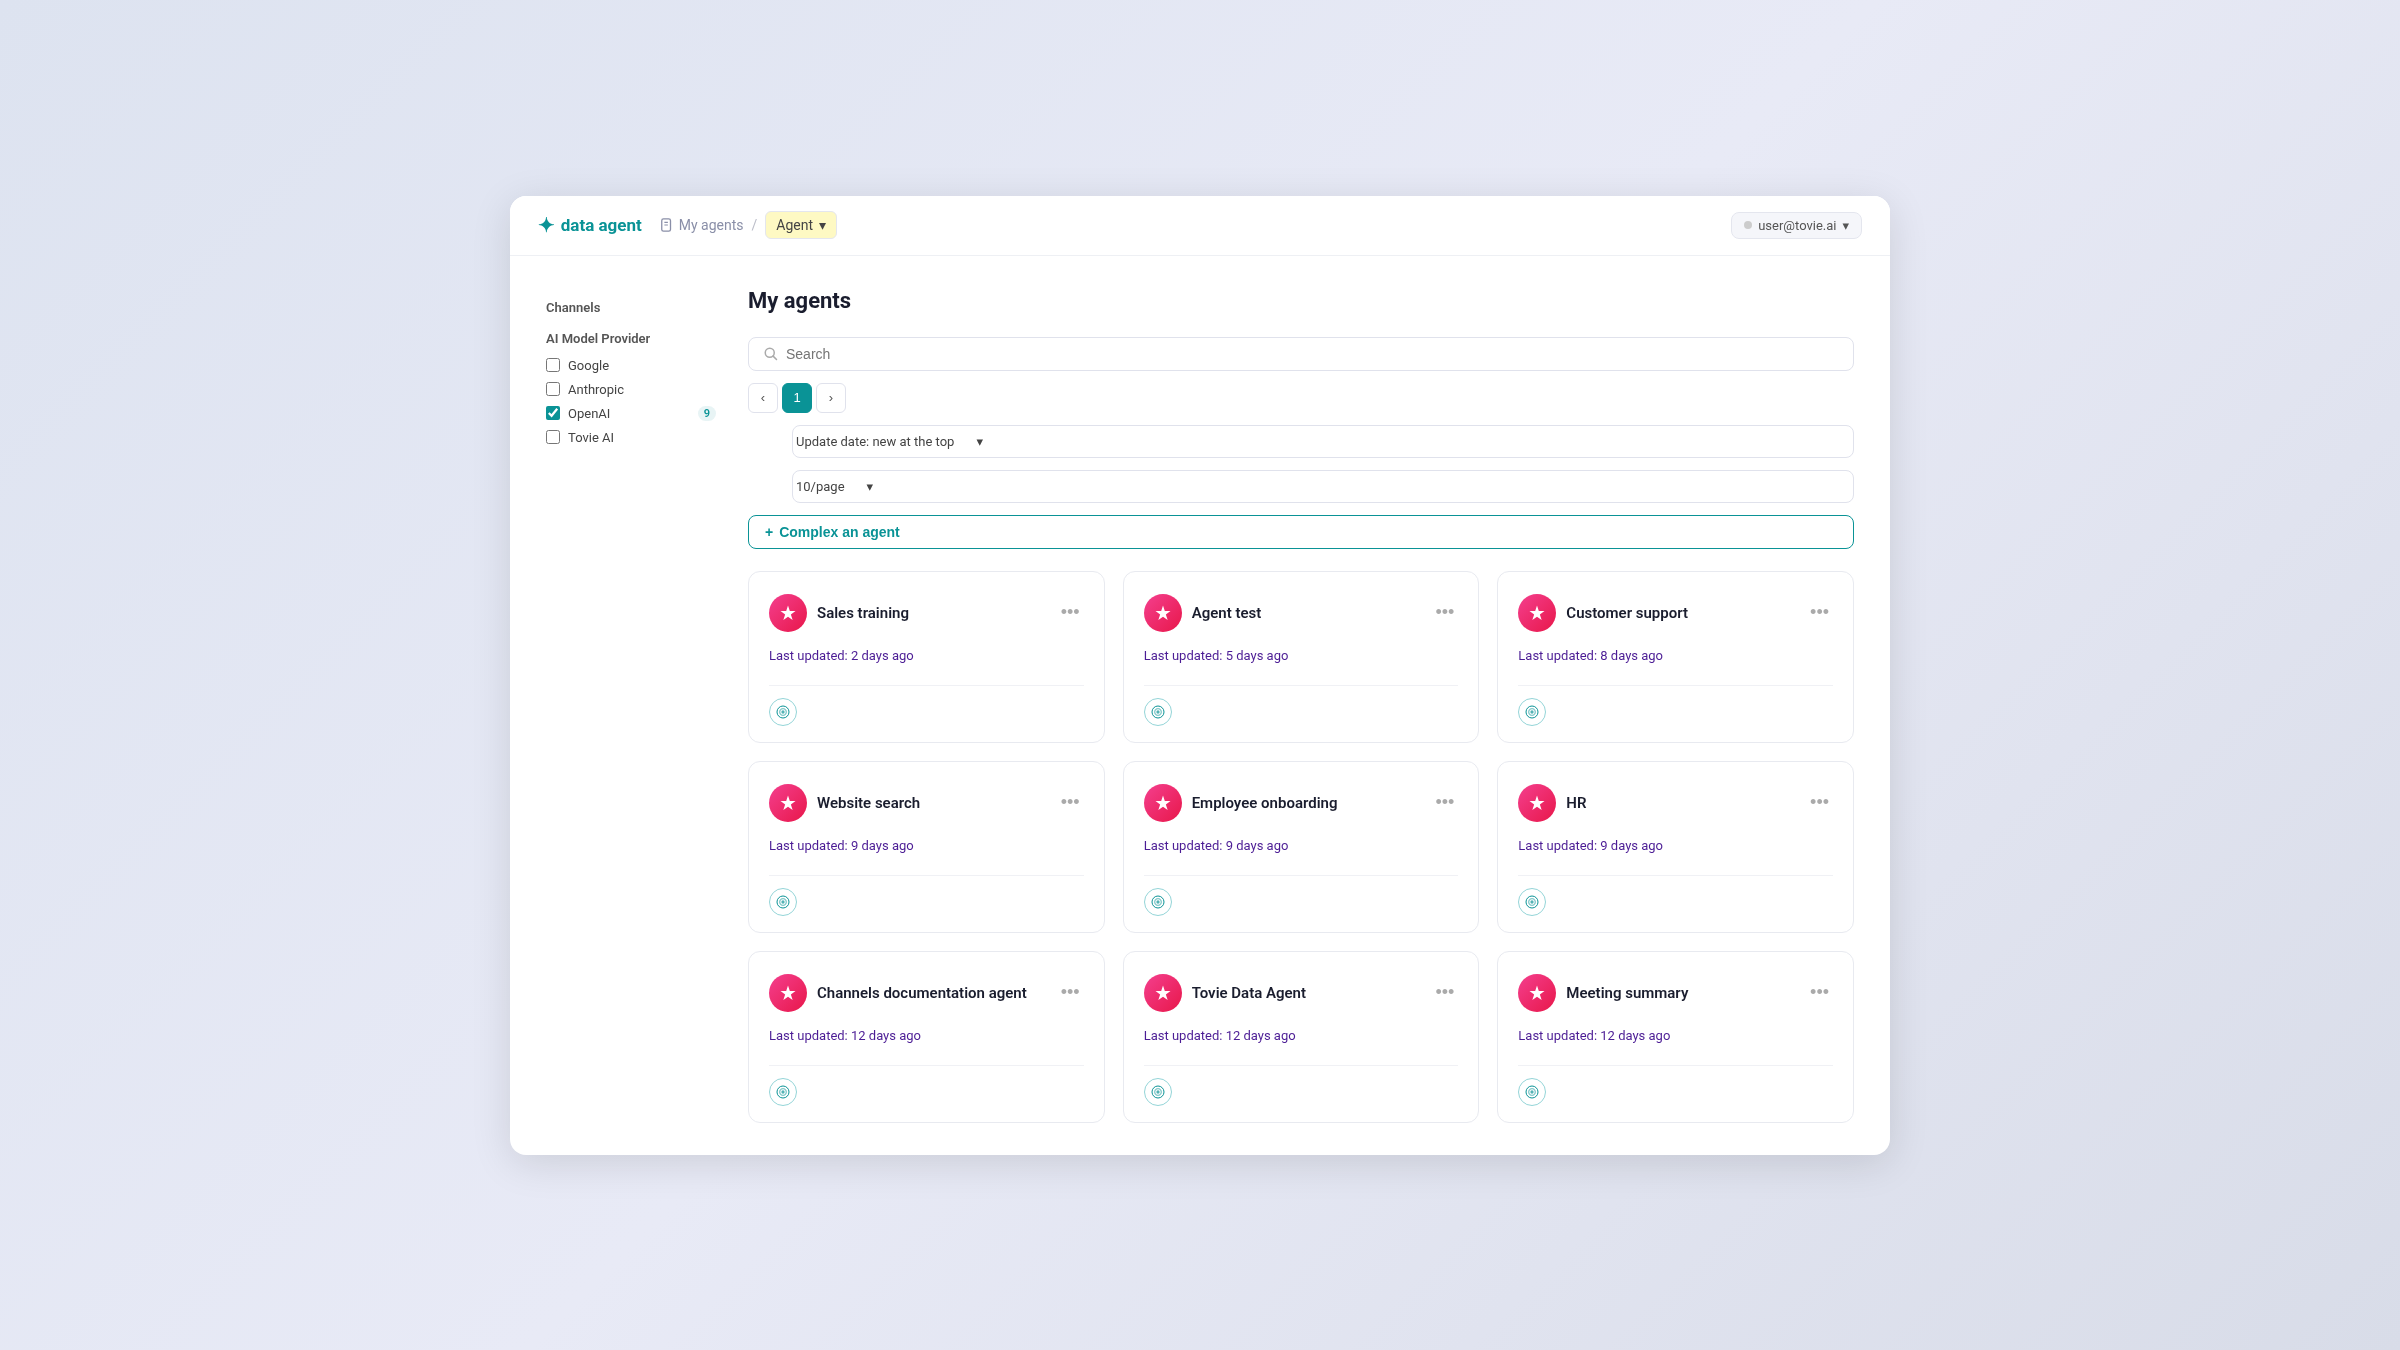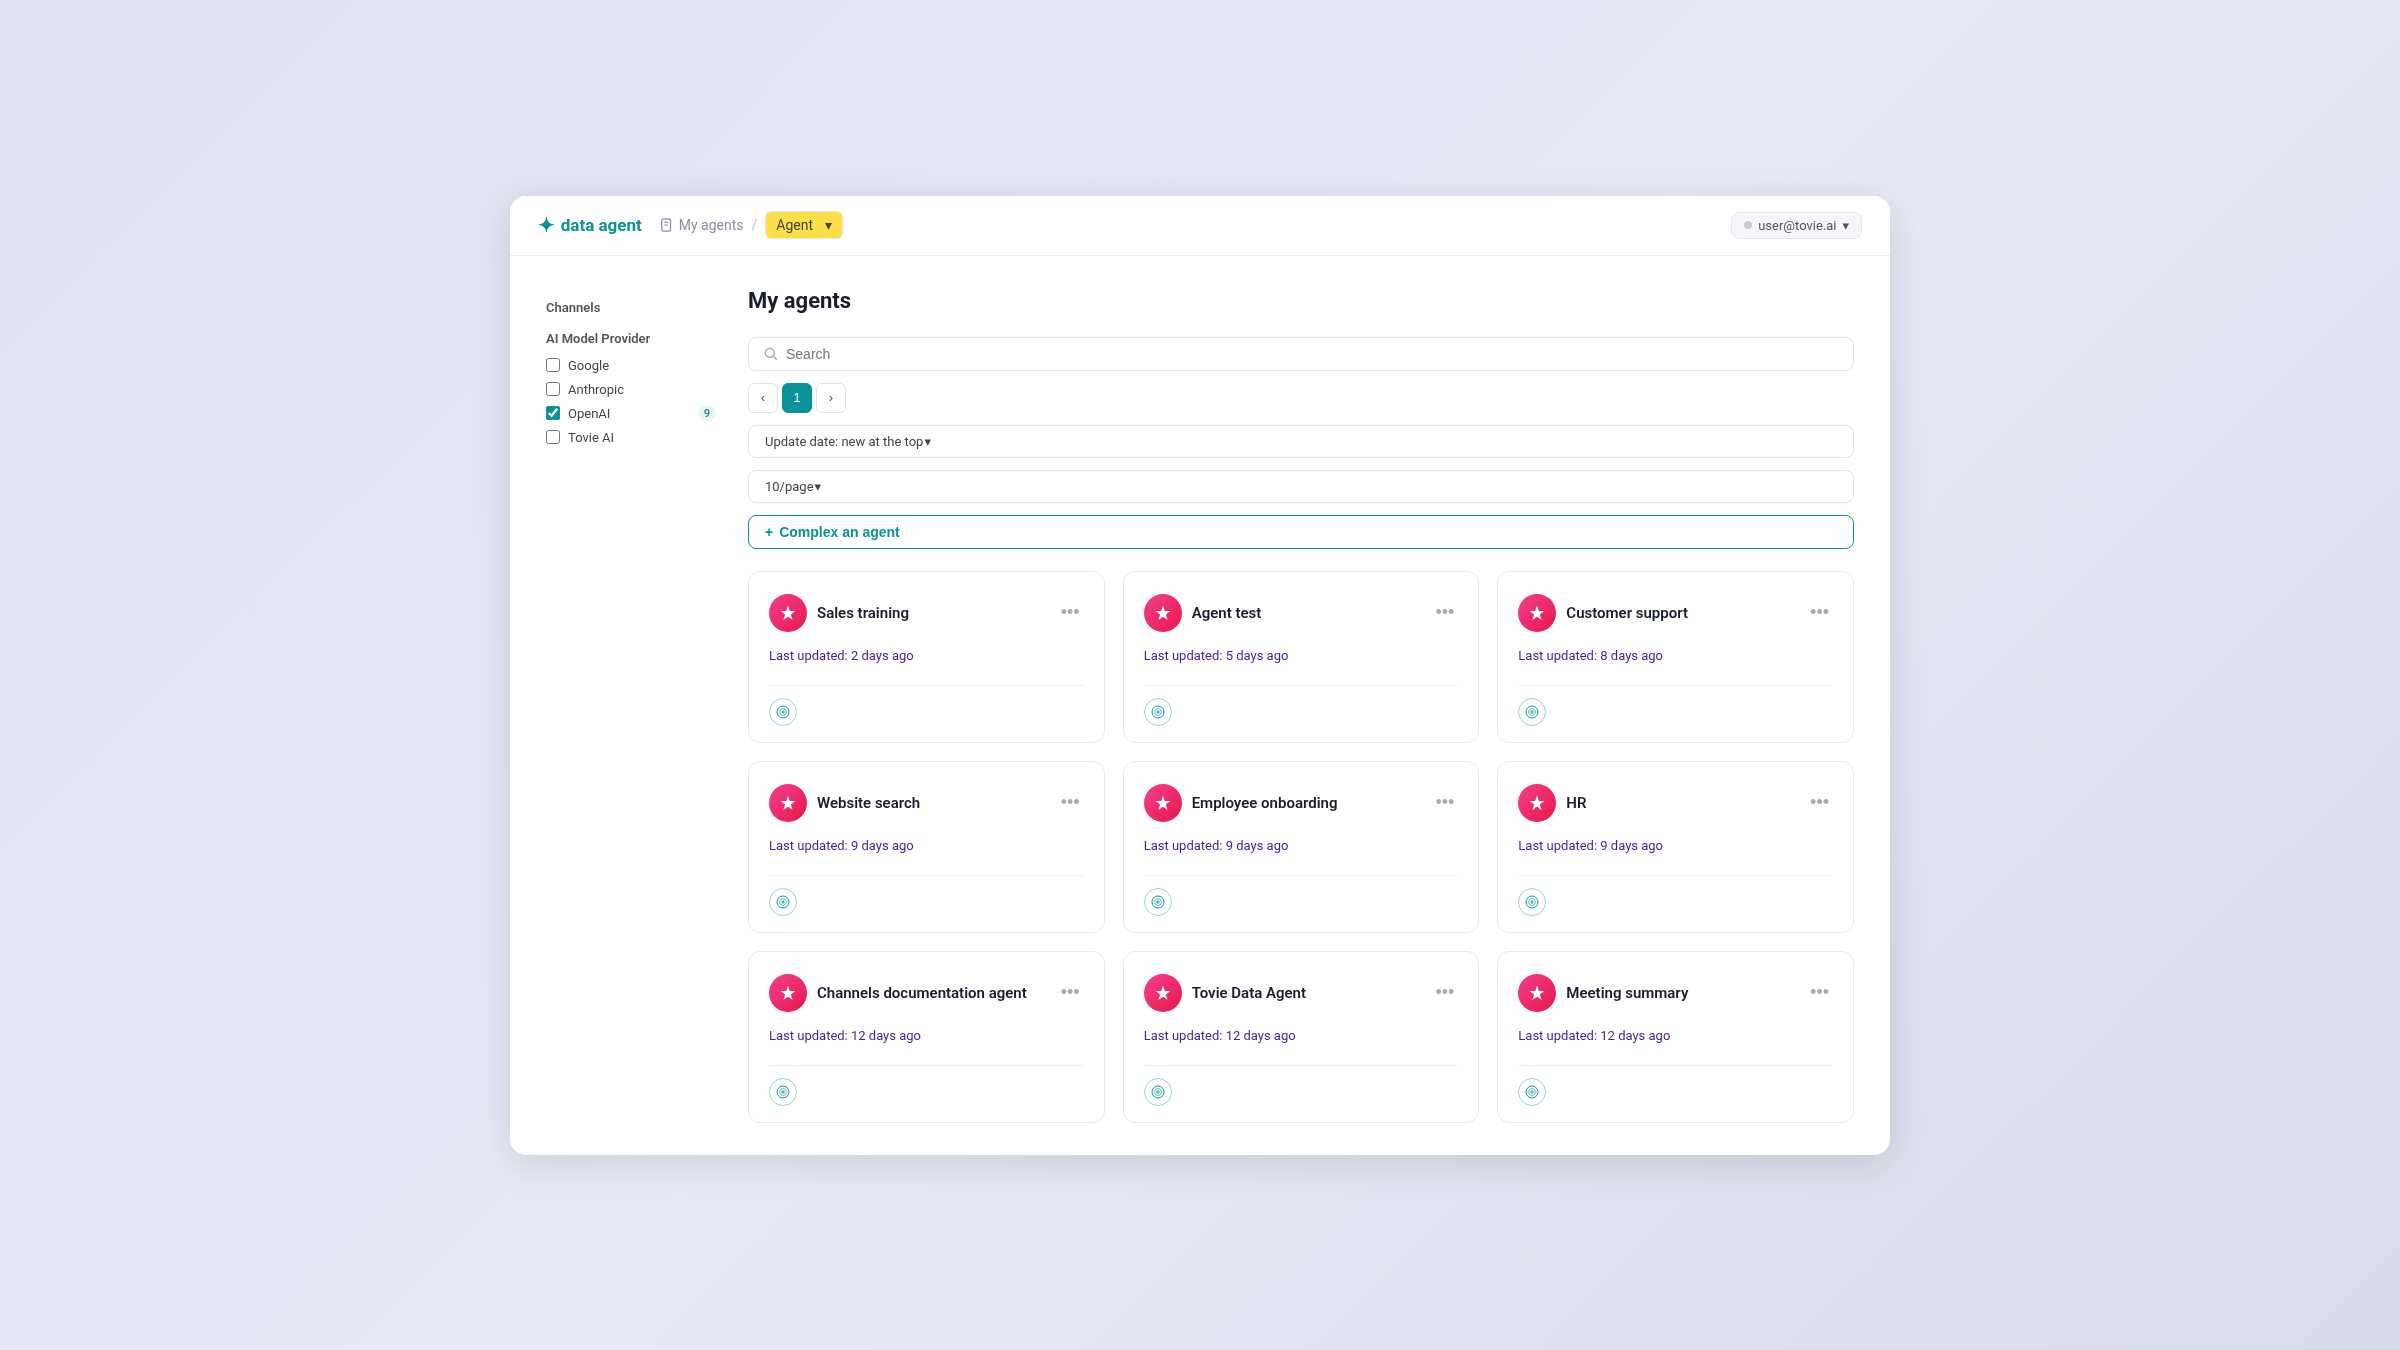--- a/index.html
+++ b/index.html
@@ -56,22 +56,22 @@
     .breadcrumb-link {
       display: flex;
       align-items: center;
       gap: 5px;
       color: #8a8fa8;
     }
     .breadcrumb-sep { color: #bbbdc8; }
     .breadcrumb-dropdown {
       display: flex;
       align-items: center;
-      gap: 12px;
-      background: #fde047;
+      gap: 6px;
+      background: #fef9c3;
       border: 1px solid #e4e6ee;
       border-radius: 6px;
       padding: 5px 10px;
       font-size: 14px;
       color: #444;
       cursor: pointer;
     }
     .topnav-right {
       margin-left: auto;
       display: flex;
@@ -191,29 +191,30 @@
       color: #555;
     }
     .pag-btn.active {
       background: #0a9396;
       color: #fff;
       border-color: #0a9396;
     }
     .sort-dropdown {
       display: flex;
       align-items: center;
-      gap: 1px;
+      gap: 22px;
       background: #fff;
       border: 1px solid #e0e2ec;
       border-radius: 8px;
-      padding: 8px 16px;
+      padding: 8px 3px;
       font-size: 13px;
       color: #444;
       cursor: pointer;
       white-space: nowrap;
+      margin-left: 44px;
     }
     .create-btn {
       display: flex;
       align-items: center;
       gap: 6px;
       background: #fff;
       border: 1.5px solid #0a9396;
       color: #0a9396;
       border-radius: 8px;
       padding: 8px 16px;

